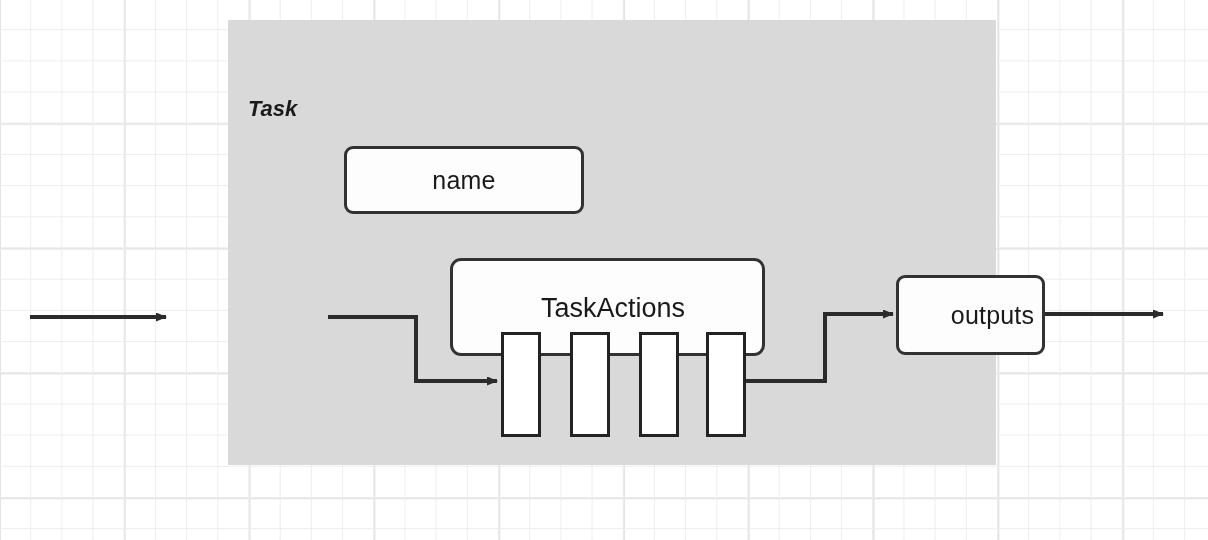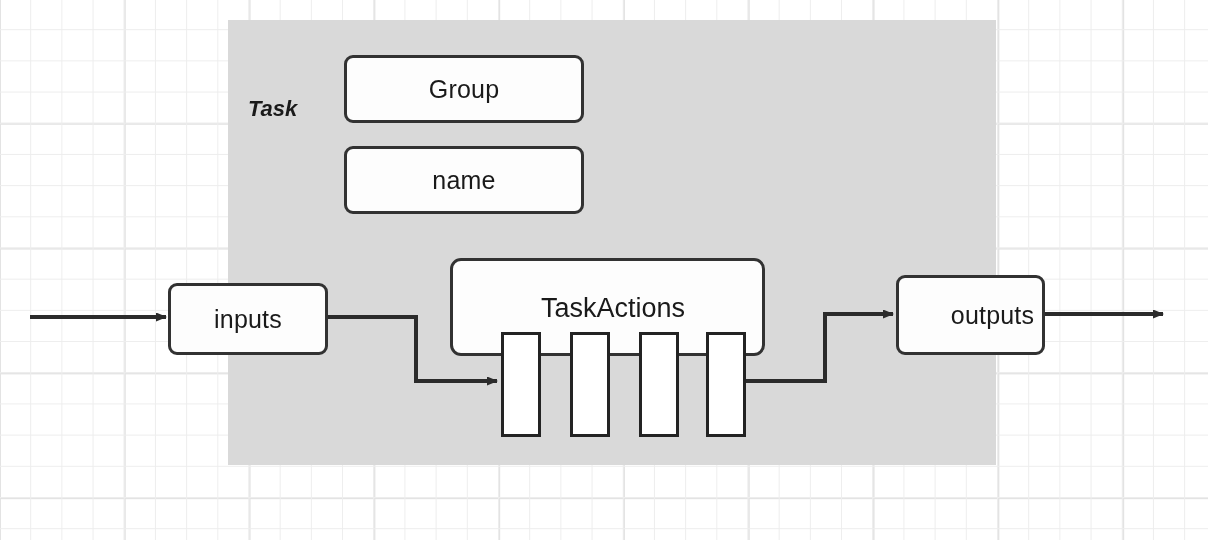--- a/index.html
+++ b/index.html
@@ -91,33 +91,27 @@
 </style>
 </head>
 <body>
 
 <div id="canvas">
 
   <div class="panel"></div>
 
   <div class="attr-label">Task</div>
 
-  <div class="rbox attr-box" style="left:344px;top:55px;width:240px;">
-    <span>Group</span>
-  </div>
 
 
   <div class="rbox attr-box" style="left:344px;top:146px;width:240px;">
     <span>name</span>
   </div>
 
 
-  <div class="rbox" style="left:168px;top:283px;width:160px;height:72px;">
-    <span>inputs</span>
-  </div>
 
   <div class="ta-box"></div>
   <div class="ta-label">TaskActions</div>
 
   <div class="bar" style="left:501px;top:332px;width:40px;height:105px;"></div>
   <div class="bar" style="left:570px;top:332px;width:40px;height:105px;"></div>
   <div class="bar" style="left:639px;top:332px;width:40px;height:105px;"></div>
   <div class="bar" style="left:706px;top:332px;width:40px;height:105px;"></div>
 
   <div class="rbox" style="left:896px;top:275px;width:149px;height:80px;padding-left:44px;">

